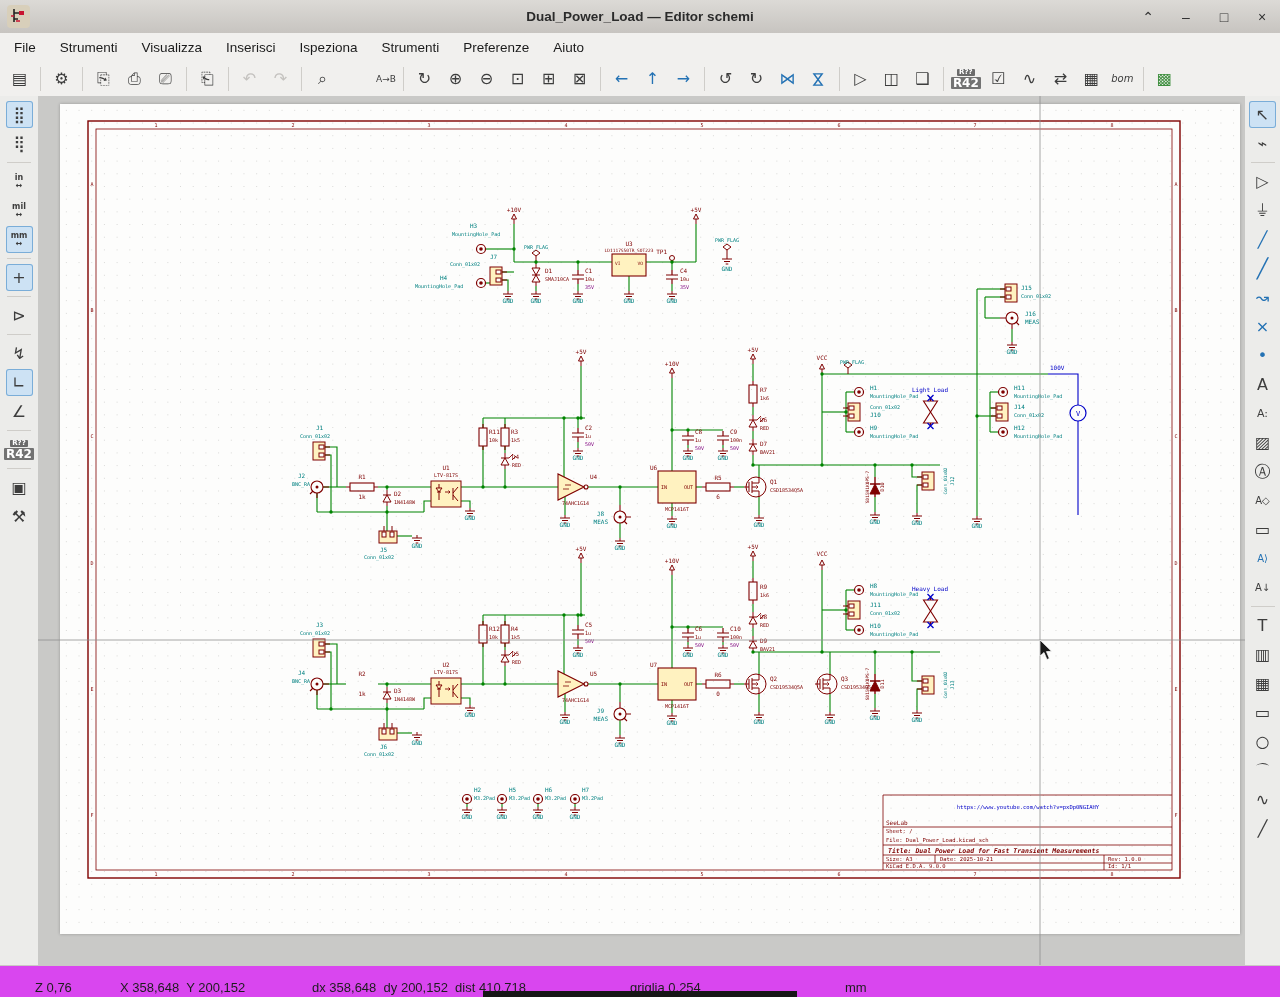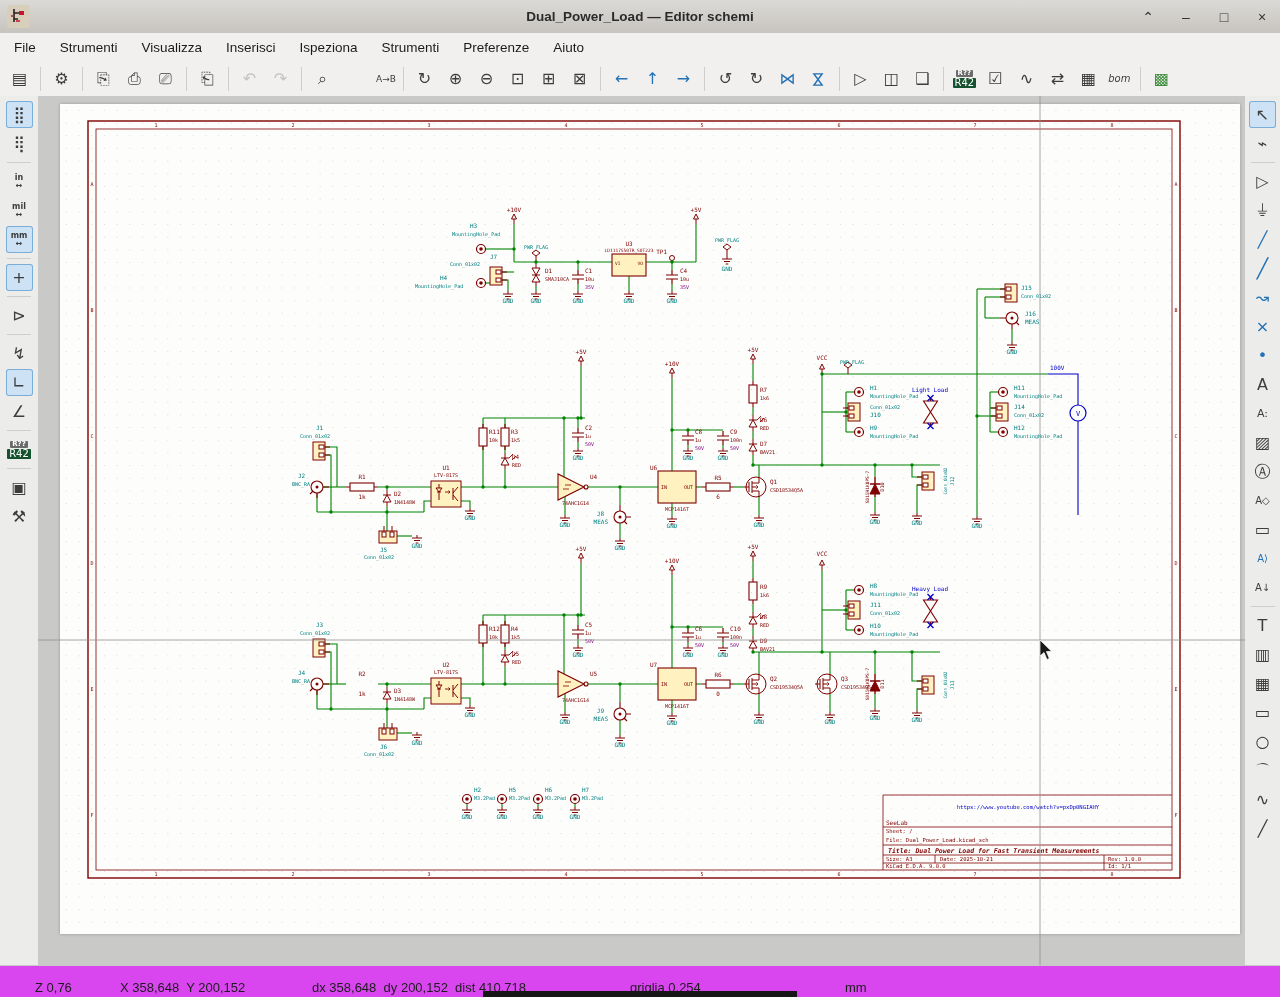--- a/index.html
+++ b/index.html
@@ -25,21 +25,21 @@
     display:flex;flex-direction:column;align-items:center;padding-top:4px}
   #tb-left{left:0;border-right:1px solid #d4d2ce}
   #tb-right{right:0;width:35px;border-left:1px solid #d4d2ce}
   .tbtn{min-width:27px;height:27px;margin:1px 2px;border-radius:3px;display:flex;flex-direction:column;
     align-items:center;justify-content:center;font-size:16px;line-height:1;color:#3d3d3d;cursor:default;
     font-family:"DejaVu Sans",sans-serif}
   .tbtn.active{background:#cde2f4;box-shadow:inset 0 0 0 1px #7aadd8}
   .tbtn.blue{color:#2472b4}.tbtn.green{color:#3f8f3f}.tbtn.dis{color:#c4c2bf}
   .tbtn .l2{font-size:8px;font-weight:bold}
   .tbtn .stackA{font-size:7px;font-weight:bold;background:#6b6b6b;color:#fff;padding:0 2px;border-radius:1px}
-  .tbtn .stackB{font-size:10px;font-weight:normal;background:#14532d;color:#fff;padding:0 2px;border-radius:1px;margin-top:1px}
+  .tbtn .stackB{font-size:12px;font-weight:bold;background:#737373;color:#fff;padding:0 2px;border-radius:1px;margin-top:1px}
   .sep{width:1px;height:24px;background:#cfcdc9;margin:0 5px}
   .sep-v{height:1px;width:24px;background:#cfcdc9;margin:4px 0}
   .rot90{transform:rotate(90deg)}
   
   .canvas{position:absolute;left:38px;top:96px;width:1207px;height:869px;background:#c9c9c7;overflow:hidden}
   .page{position:absolute;left:22px;top:8px;width:1180px;height:830px;background:#fdfdfc;
     background-image:radial-gradient(#d8d8d6 0.6px, transparent 0.7px);background-size:12.7px 12.7px;
     box-shadow:0 0 3px rgba(0,0,0,.25)}
   #schem-svg{position:absolute;left:0;top:0}
   #schem-svg text{font-family:"DejaVu Sans Mono","Liberation Mono",monospace}

